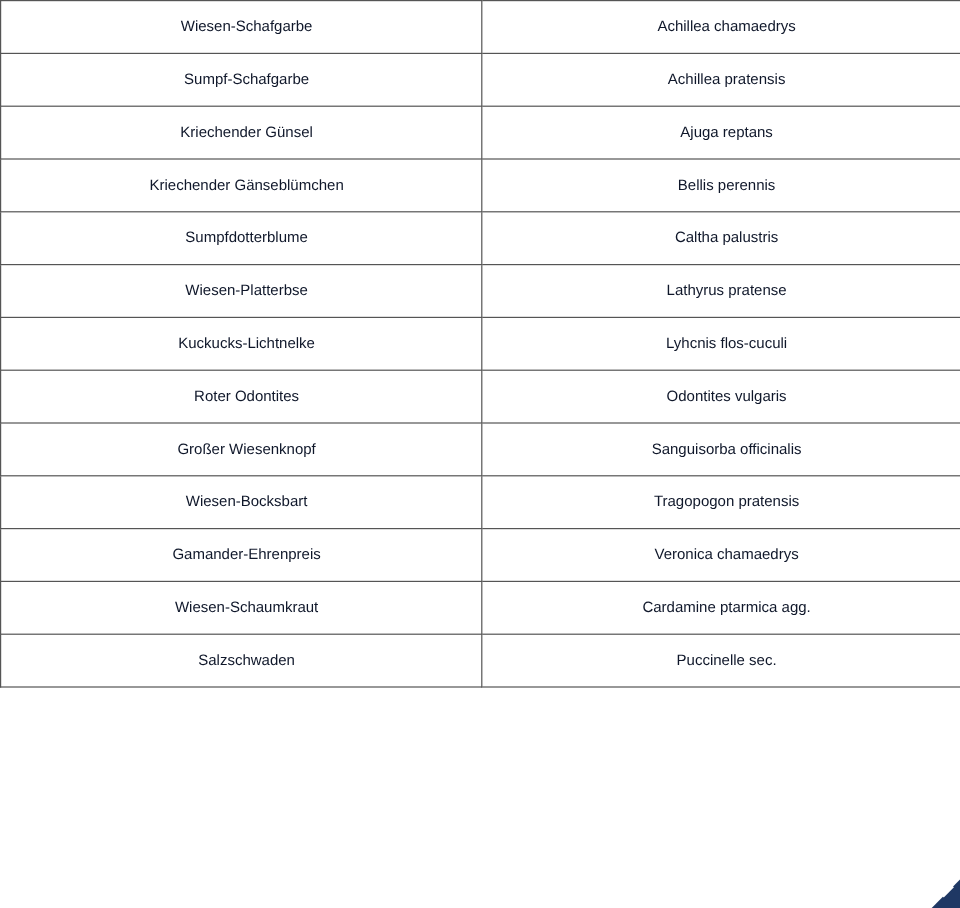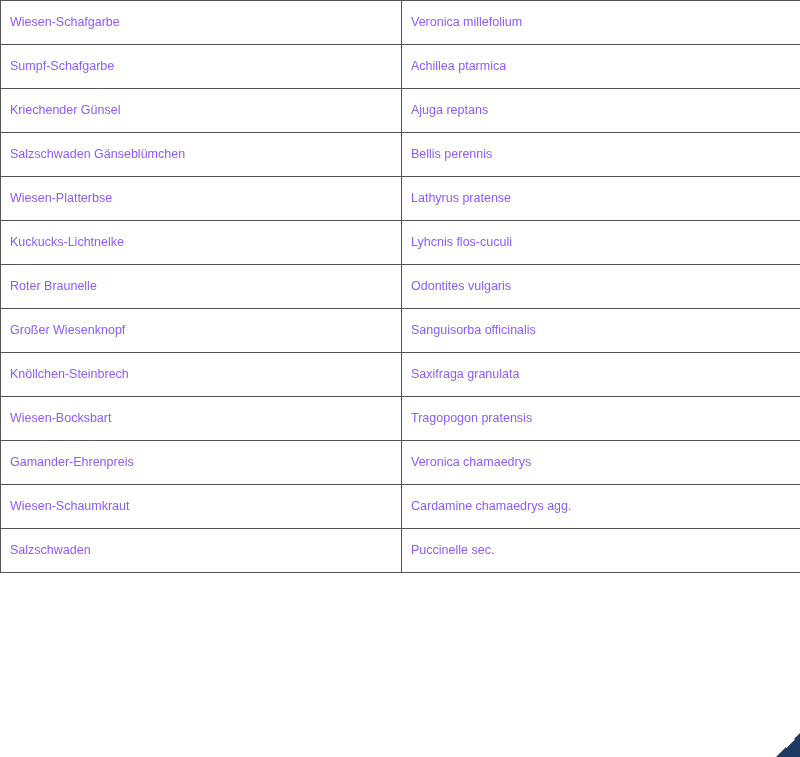--- a/index.html
+++ b/index.html
@@ -26,26 +26,27 @@
     border-collapse: collapse;
     width: 782px;
     margin: 0;
     table-layout: fixed;
   }
   table.species-table td {
     border: 1px solid #555555;
     height: 43px;
     padding: 0 0 0 9px;
     font-size: 12.5px;
-    color: #8b5cf6;
+    color: #0f172a;
     vertical-align: middle;
     line-height: 1.2;
     background: #ffffff;
     overflow: hidden;
     white-space: nowrap;
+    text-align: center;
   }
   table.species-table td.col-common {
     width: 391px;
   }
   table.species-table td.col-scientific {
     width: 389px;
   }
   .scroll-corner {
     position: absolute;
     right: 0;
@@ -75,65 +76,65 @@
   }
 </style>
 </head>
 <body>
 
 <div class="page">
   <table class="species-table">
     <tbody>
         <tr>
           <td class="col-common">Wiesen-Schafgarbe</td>
-          <td class="col-scientific">Veronica millefolium</td>
+          <td class="col-scientific">Achillea chamaedrys</td>
         </tr>
         <tr>
           <td class="col-common">Sumpf-Schafgarbe</td>
-          <td class="col-scientific">Achillea ptarmica</td>
+          <td class="col-scientific">Achillea pratensis</td>
         </tr>
         <tr>
           <td class="col-common">Kriechender Günsel</td>
           <td class="col-scientific">Ajuga reptans</td>
         </tr>
         <tr>
-          <td class="col-common">Salzschwaden Gänseblümchen</td>
+          <td class="col-common">Kriechender Gänseblümchen</td>
           <td class="col-scientific">Bellis perennis</td>
+        </tr>
+        <tr>
+          <td class="col-common">Sumpfdotterblume</td>
+          <td class="col-scientific">Caltha palustris</td>
         </tr>
         <tr>
           <td class="col-common">Wiesen-Platterbse</td>
           <td class="col-scientific">Lathyrus pratense</td>
         </tr>
         <tr>
           <td class="col-common">Kuckucks-Lichtnelke</td>
           <td class="col-scientific">Lyhcnis flos-cuculi</td>
         </tr>
         <tr>
-          <td class="col-common">Roter Braunelle</td>
+          <td class="col-common">Roter Odontites</td>
           <td class="col-scientific">Odontites vulgaris</td>
         </tr>
         <tr>
           <td class="col-common">Großer Wiesenknopf</td>
           <td class="col-scientific">Sanguisorba officinalis</td>
-        </tr>
-        <tr>
-          <td class="col-common">Knöllchen-Steinbrech</td>
-          <td class="col-scientific">Saxifraga granulata</td>
         </tr>
         <tr>
           <td class="col-common">Wiesen-Bocksbart</td>
           <td class="col-scientific">Tragopogon pratensis</td>
         </tr>
         <tr>
           <td class="col-common">Gamander-Ehrenpreis</td>
           <td class="col-scientific">Veronica chamaedrys</td>
         </tr>
         <tr>
           <td class="col-common">Wiesen-Schaumkraut</td>
-          <td class="col-scientific">Cardamine chamaedrys agg.</td>
+          <td class="col-scientific">Cardamine ptarmica agg.</td>
         </tr>
         <tr>
           <td class="col-common">Salzschwaden</td>
           <td class="col-scientific">Puccinelle sec.</td>
         </tr>
       </tbody>
   </table>
 
   <div class="scroll-corner">
     <div class="tri"></div>

